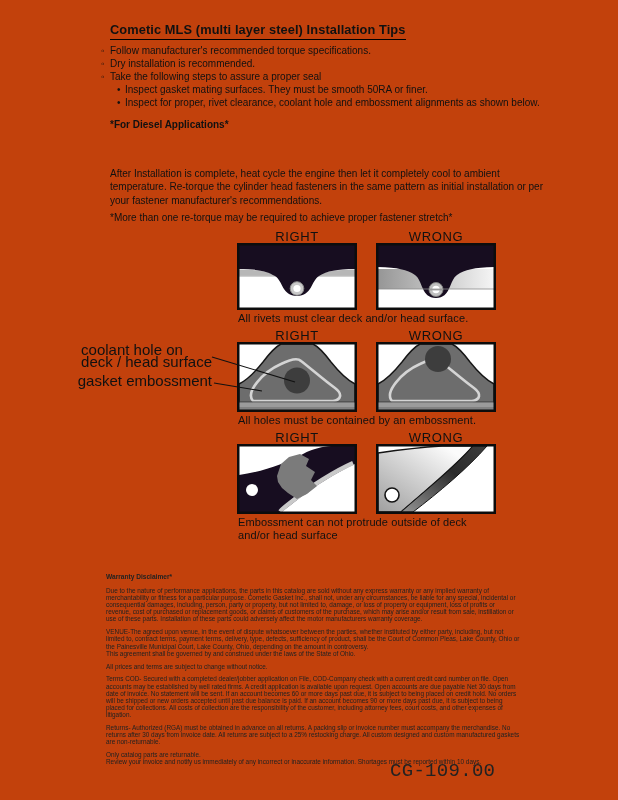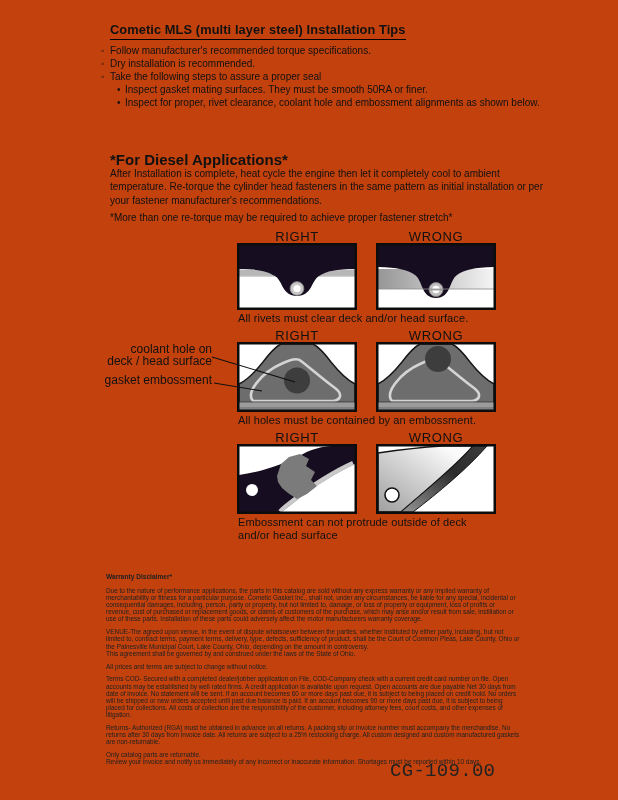--- a/index.html
+++ b/index.html
@@ -11,36 +11,36 @@
     position:absolute; left:110px; top:22px;
     font-size:12.8px; font-weight:bold; letter-spacing:0.1px;
     border-bottom:1.6px solid #000; padding-bottom:2px;
   }
   .bullets { position:absolute; left:101px; top:44px; font-size:10px; line-height:13px; }
   .b-row { display:flex; white-space:nowrap; }
   .b-row .mark { display:inline-block; width:9px; flex:0 0 9px; }
   .b-row.sub { margin-left:16px; }
   .b-row.sub .mark { width:8px; flex:0 0 8px; }
 
-  .diesel-h { position:absolute; left:110px; top:119px; font-size:15px; font-weight:bold;margin-top:32px; }
+  .diesel-h { position:absolute; left:110px; top:119px; font-size:10px; font-weight:bold; }
   .body-p { position:absolute; left:110px; width:436px; font-size:10px; line-height:13.3px; margin:0; }
   .bp0 { top:136px; } .bp1 { top:167px; } .bp2 { top:211px; }
 
   .dg-label { position:absolute; width:120px; text-align:center; font-size:13px; letter-spacing:0.6px; }
   .r1l { top:229px; } .r2l { top:328px; } .r3l { top:430px; }
   .colR { left:237px; } .colW { left:376px; }
 
   .panel { position:absolute; width:120px; z-index:1; }
   .panel svg { display:block; width:120px; }
   .r1p { top:243px; } .r2p { top:342px; } .r3p { top:444px; }
 
   .caption { position:absolute; left:238px; font-size:11px; letter-spacing:0.1px; }
   .c1 { top:312px; } .c2 { top:414px; } .c3 { top:516px; width:242px; line-height:12.5px; }
 
-  .ann { position:absolute; right:406px; text-align:right; font-size:12px; line-height:11.5px; white-space:nowrap; }
+  .ann { position:absolute; right:406px; font-size:15px; line-height:11.5px; white-space:nowrap; }
   .ann1 { top:344px; } .ann2 { top:375px;padding-left:10px; }
 
   .leaders { position:absolute; left:110px; top:338px; z-index:2; pointer-events:none; }
 
   .disc { position:absolute; left:106px; top:573px; width:414px; font-size:6.4px; line-height:7.1px; color:#222; }
   .disc .dh { font-weight:bold; font-size:6.6px; margin:0 0 7px 0; }
   .disc p { margin:0 0 5.8px 0; }
   .disc p.tight { margin-bottom:0; }
 
   .code { position:absolute; left:390px; top:760px; font-size:19px; letter-spacing:0.3px; color:#222;font-family:Liberation Mono, monospace; }

